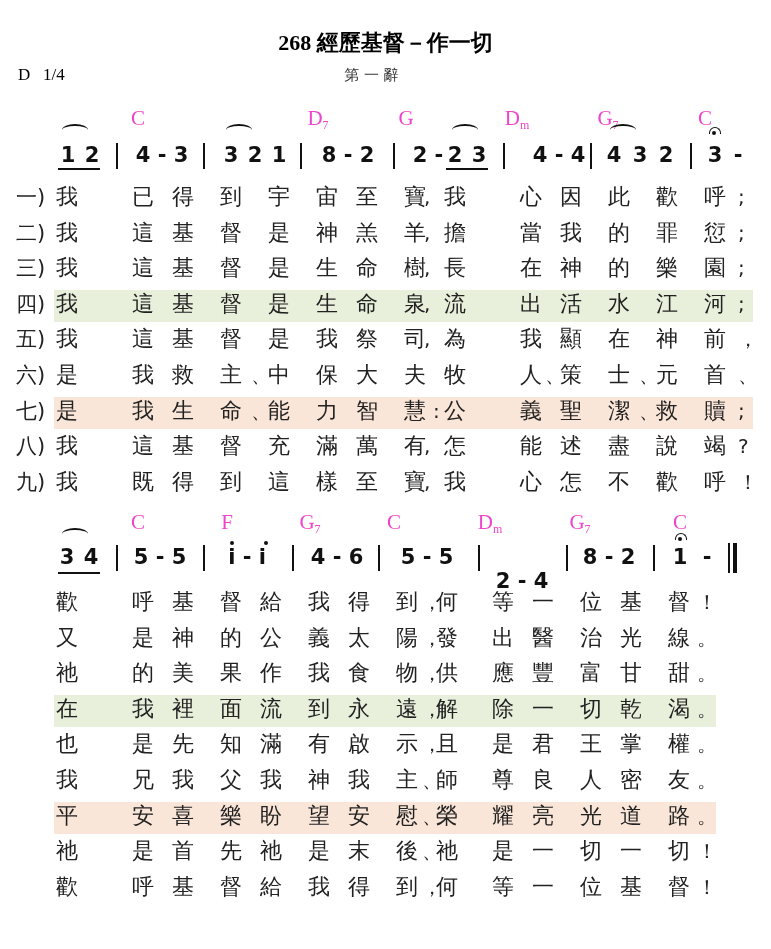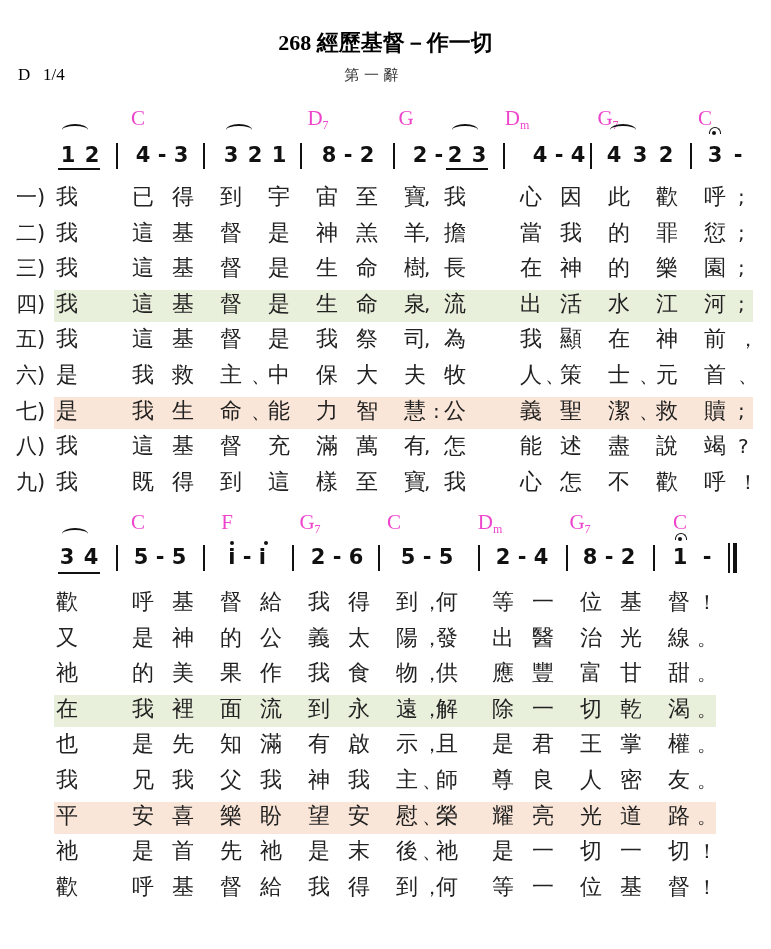--- a/index.html
+++ b/index.html
@@ -241,23 +241,23 @@
     <div class="abs chord" style="left: 227px; top: 510px;">F</div>
     <div class="abs chord" style="left: 310px; top: 510px;">G<sub>7</sub></div>
     <div class="abs chord" style="left: 394px; top: 510px;">C</div>
     <div class="abs chord" style="left: 490px; top: 510px;">D<sub>m</sub></div>
     <div class="abs chord" style="left: 580px; top: 510px;">G<sub>7</sub></div>
     <div class="abs chord" style="left: 680px; top: 510px;">C</div>
     <div class="abs note" style="left: 67px; top: 545px;">3</div>
     <div class="abs note" style="left: 91px; top: 545px;">4</div>
     <div class="abs note" style="left: 160px; top: 545px;">5 - 5</div>
     <div class="abs note" style="left: 247px; top: 545px;">i - i</div>
-    <div class="abs note" style="left: 337px; top: 545px;">2 - 6</div>
+    <div class="abs note" style="left: 337px; top: 545px;">4 - 6</div>
     <div class="abs note" style="left: 427px; top: 545px;">5 - 5</div>
-    <div class="abs note" style="left: 522px; top: 545px;">2 - 4</div>
+    <div class="abs note" style="left: 522px; top: 569px;">2 - 4</div>
     <div class="abs note" style="left: 609px; top: 545px;">8 - 2</div>
     <div class="abs note" style="left: 680px; top: 545px;">1</div>
     <div class="abs note" style="left: 707px; top: 545px;">-</div>
     <div class="abs bar" style="left: 116px; top: 545px;"></div>
     <div class="abs bar" style="left: 203px; top: 545px;"></div>
     <div class="abs bar" style="left: 292px; top: 545px;"></div>
     <div class="abs bar" style="left: 378px; top: 545px;"></div>
     <div class="abs bar" style="left: 478px; top: 545px;"></div>
     <div class="abs bar" style="left: 566px; top: 545px;"></div>
     <div class="abs bar" style="left: 653px; top: 545px;"></div>

